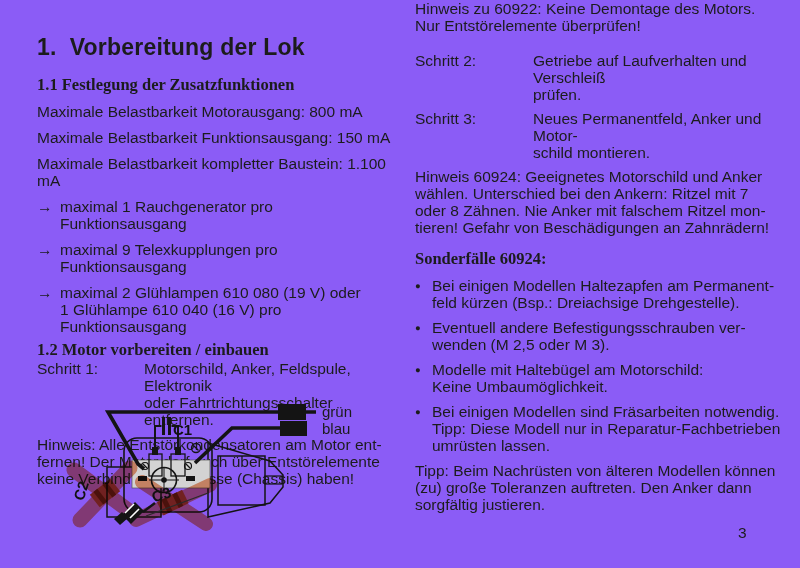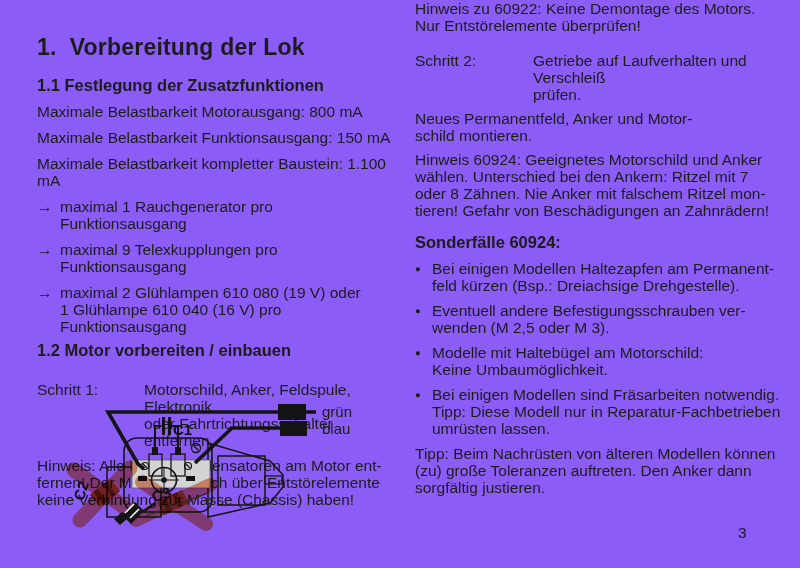--- a/index.html
+++ b/index.html
@@ -2,31 +2,31 @@
 <html><head>
 <meta charset="utf-8">
 <style>
   html,body{margin:0;padding:0;background:#fff;}
   .page{position:relative;width:800px;height:568px;background:#8b5cf6;overflow:hidden;
         font-family:"Liberation Sans","DejaVu Sans",sans-serif;color:#1c1c1c;}
   .col{position:absolute;top:0;}
   .col-left{left:37px;width:366px;}
   .col-right{left:415px;width:368px;}
   .h1{font-size:23px;font-weight:bold;line-height:26px;margin-top:34px;letter-spacing:.2px;}
-  .h2{font-size:16.5px;font-weight:bold;line-height:18px;}
+  .h2{font-size:16.5px;font-weight:bold;line-height:18px;font-family:Liberation Serif, serif;}
   .h2-s11{margin-top:16px;}
   .h2-s12{margin-top:6px;}
   .h2-sonder{margin-top:14px;}
   .txt{font-size:15.5px;line-height:17px;white-space:pre-line;}
   .spec{margin-top:9px;font-size:15.5px;line-height:17px;}
   .arrows{margin-top:7px;}
   .arrow-item{display:flex;margin-top:9px;}
   .arrow-glyph{flex:0 0 23px;font-size:15.5px;line-height:17px;}
   .step{display:flex;gap:44px;}
-  .step-l{margin-top:22px;}
+  .step-l{margin-top:1px;}
   .step-label-l{flex:0 0 63px;font-size:15.5px;line-height:17px;}
   .step-label-r{flex:0 0 74px;font-size:15.5px;line-height:17px;}
   .m39{}
   .m18{margin-top:18px;}
   .m8{margin-top:8px;}
   .m7{margin-top:7px;}
   .bullets{margin-top:9px;}
   .bullet-item{display:flex;margin-bottom:8px;}
   .bullet-glyph{flex:0 0 17px;font-size:9.5px;line-height:17px;}
   .page-num{position:absolute;left:738px;top:524px;font-size:15.5px;}
@@ -161,20 +161,21 @@
     <div class="txt m39">Hinweis zu 60922: Keine Demontage des Motors.
 Nur Entstörelemente überprüfen!</div>
 
     <div class="step m18">
       <span class="step-label-r">Schritt 2:</span>
       <span class="txt">Getriebe auf Laufverhalten und Verschleiß
 prüfen.</span>
     </div>
 
     <div class="step m7">
+      <span class="step-label-r">Schritt 3:</span>
       <span class="txt">Neues Permanentfeld, Anker und Motor-
 schild montieren.</span>
     </div>
 
     <div class="txt m7">Hinweis 60924: Geeignetes Motorschild und Anker
 wählen. Unterschied bei den Ankern: Ritzel mit 7
 oder 8 Zähnen. Nie Anker mit falschem Ritzel mon-
 tieren! Gefahr von Beschädigungen an Zahnrädern!</div>
 
     <div class="h2 h2-sonder">Sonderfälle 60924:</div>

